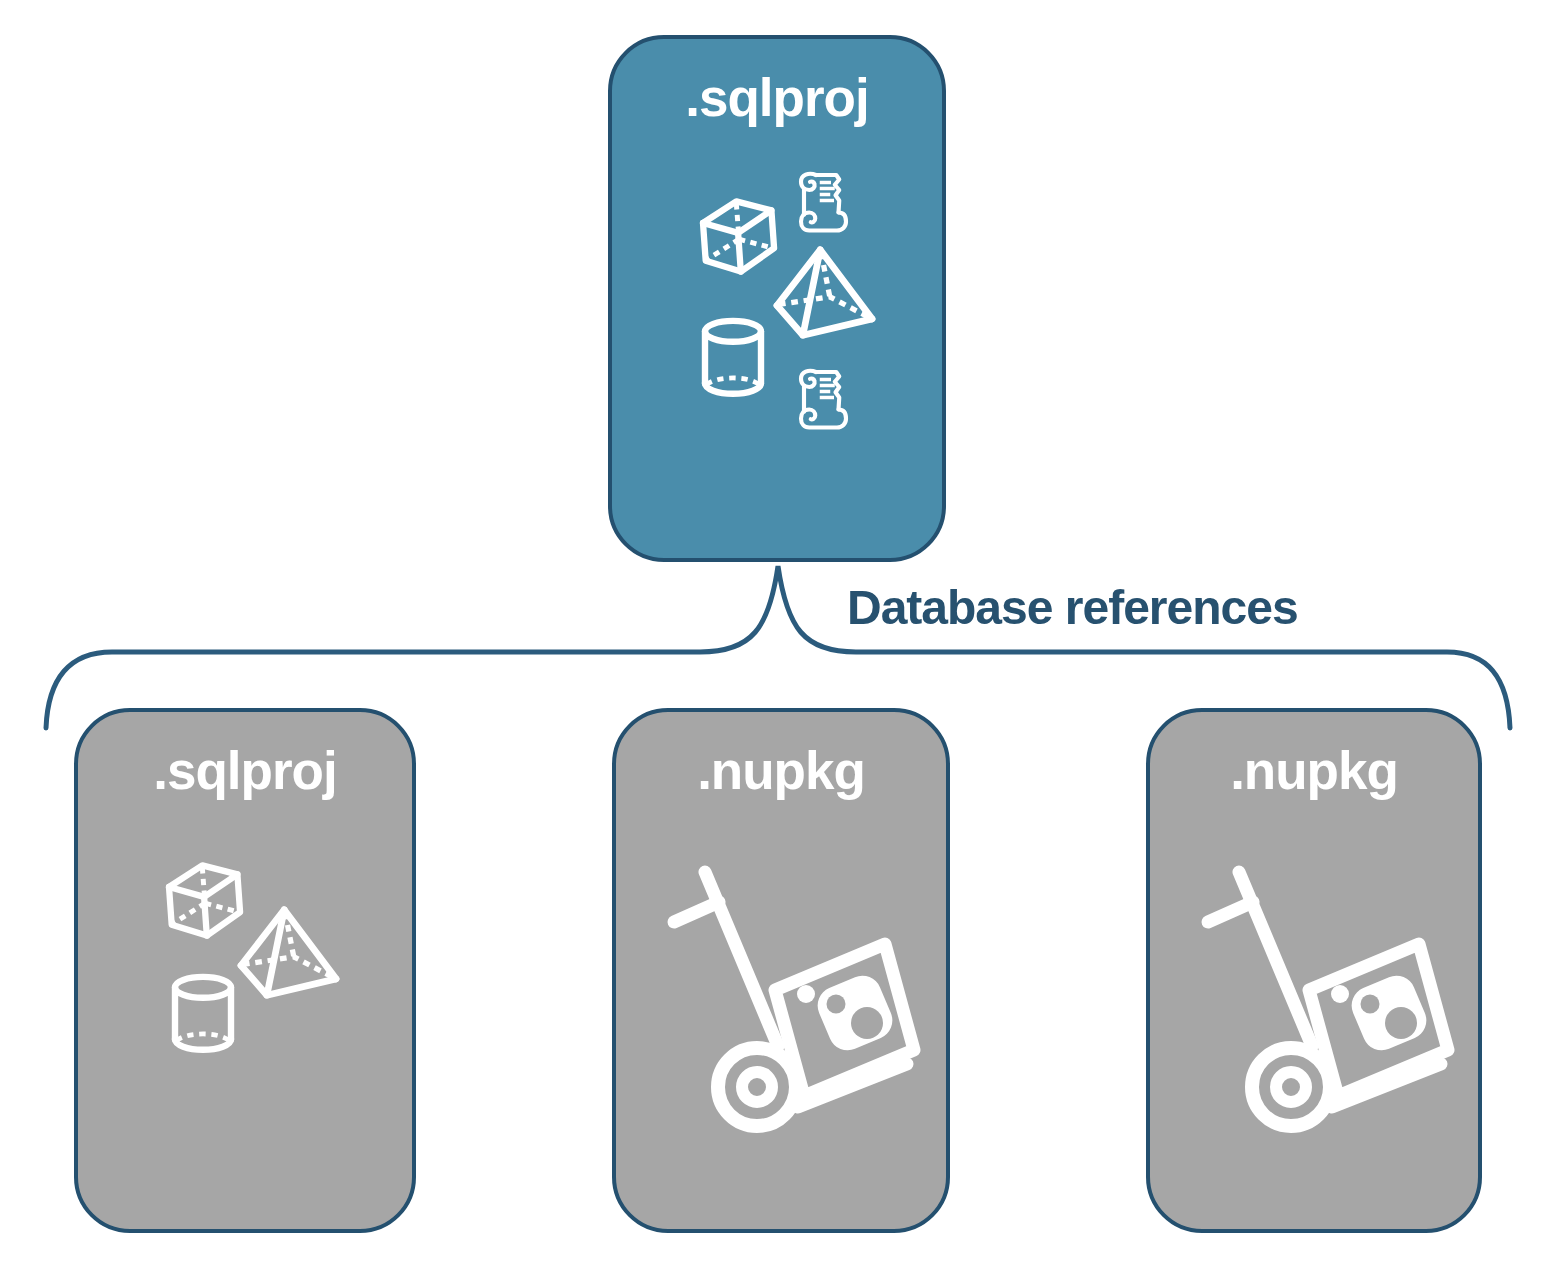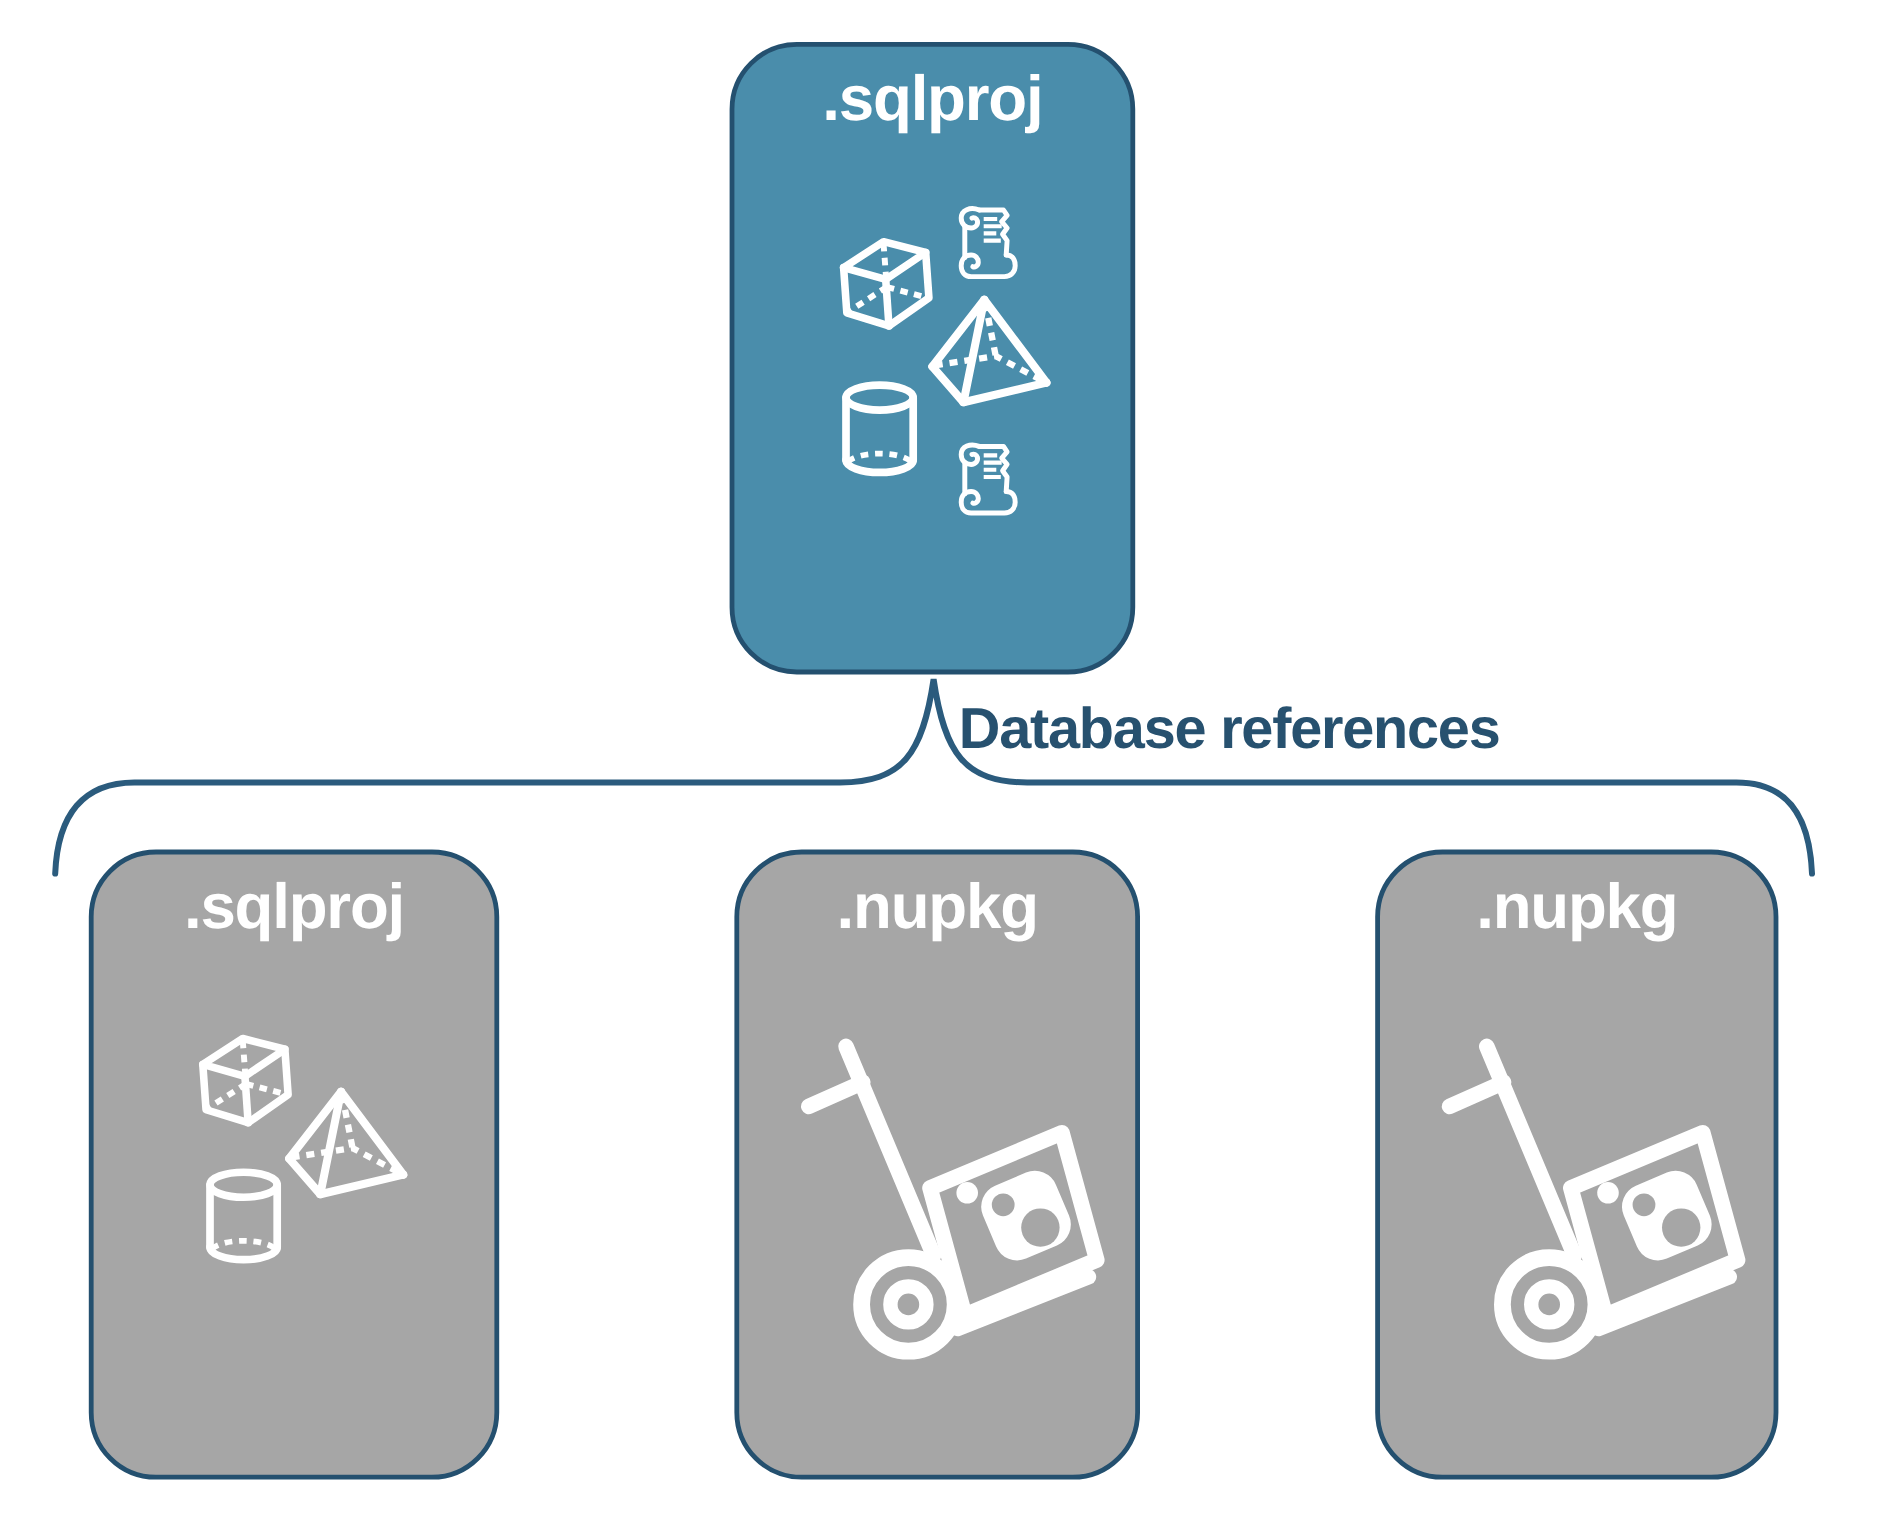--- a/index.html
+++ b/index.html
@@ -12,42 +12,42 @@
   .node{
     position:absolute;box-sizing:border-box;
     border:4px solid var(--node-border,#24506F);
     border-radius:56px;
   }
   .node-root{left:608px;top:35px;width:338px;height:527px;background:var(--root-fill,#4A8DAB)}
   .node-c0{left:74px;top:708px;width:342px;height:525px;background:var(--child-fill,#A6A6A6)}
   .node-c1{left:612px;top:708px;width:338px;height:525px;background:var(--child-fill,#A6A6A6)}
   .node-c2{left:1146px;top:708px;width:336px;height:525px;background:var(--child-fill,#A6A6A6)}
   .node-title{
-    padding-top:15px;text-align:center;
+    padding-top:30px;text-align:center;
     color:var(--node-text,#FFFFFF);
     font-size:53px;font-weight:700;letter-spacing:-1px;line-height:1.1;
   }
   .ic{position:absolute}
   
   .node-root .i-s1{left:183px;top:130px;width:54px;height:69px}
   .node-root .i-cube{left:82px;top:157px;width:90px;height:90px}
   .node-root .i-pyr{left:160px;top:205px;width:106px;height:96px}
   .node-root .i-cyl{left:85px;top:275px;width:72px;height:89px}
   .node-root .i-s2{left:183px;top:327px;width:54px;height:69px}
   
   .node-c0 .i-cube{left:82px;top:148px;width:90px;height:90px}
   .node-c0 .i-pyr{left:158px;top:192px;width:106px;height:96px}
   .node-c0 .i-cyl{left:89px;top:258px;width:72px;height:89px}
   
   .i-dolly{left:46px;top:138px;width:262px;height:285px}
 
   .brace{position:absolute;left:0;top:0;width:1566px;height:1274px;pointer-events:none}
   .brace-path{fill:none;stroke:var(--brace,#2B5B7D);stroke-width:5;stroke-linecap:round}
   .edge-label{
-    position:absolute;left:799px;top:580px;
+    position:absolute;left:847px;top:580px;
     font-size:48px;font-weight:700;letter-spacing:-1px;line-height:1.15;
     color:var(--edge-label,#27516F);white-space:nowrap;
   }
   .defs-hidden{position:absolute;width:0;height:0;overflow:hidden}
 </style>
 </head>
 <body>
 
 <svg class="defs-hidden" aria-hidden="true">
   <defs>

